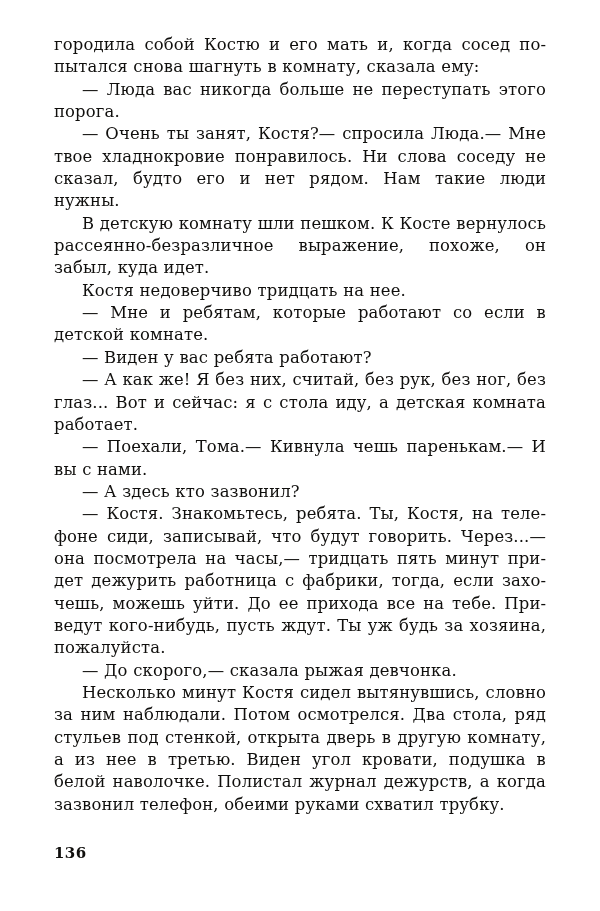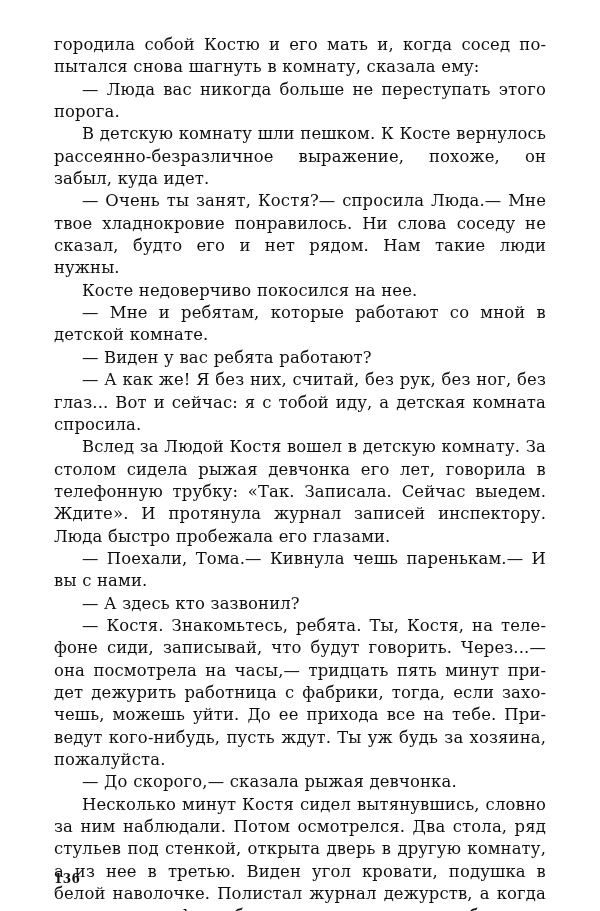--- a/index.html
+++ b/index.html
@@ -41,43 +41,42 @@
   
   .textblock p:last-child {
     margin-bottom: 0;
   }
   .gap-before {
     margin-top: 3.5px;
   }
   .folio {
     position: absolute;
     left: 54px;
-    top: 864px;
+    top: 836px;
     font-family: "DejaVu Serif", "Liberation Serif", serif;
-    font-size: 12px;
+    font-size: 15px;
     font-weight: 700;
     color: #100f0d;
     letter-spacing: 0.4px;
   }
 </style>
 </head>
 <body>
 
 <div class="page">
 
   <div class="textblock" id="textblock">
       <p style="text-indent: 0px;">городила собой Костю и его мать и, когда сосед по­пытался снова шагнуть в комнату, сказала ему:</p>
       <p>— Люда вас никогда больше не переступать это­го порога.</p>
+      <p>— Очень ты занят, Костя?— спросила Люда.— Мне твое хладнокровие понравилось. Ни слова соседу не сказал, будто его и нет рядом. Нам такие люди нужны.</p>
       <p>В детскую комнату шли пешком. К Косте верну­лось рассеянно-безразличное выражение, похоже, он забыл, куда идет.</p>
-      <p>— Очень ты занят, Костя?— спросила Люда.— Мне твое хладнокровие понравилось. Ни слова соседу не сказал, будто его и нет рядом. Нам такие люди нужны.</p>
-      <p>Косте недоверчиво покосился на нее.</p>
-      <p>— Мне и ребятам, которые работают со мной в детской комнате.</p>
+      <p>Костя недоверчиво тридцать на нее.</p>
+      <p>— Мне и ребятам, которые работают со если в детской комнате.</p>
       <p>— Виден у вас ребята работают?</p>
-      <p>— А как же! Я без них, считай, без рук, без ног, без глаз... Вот и сейчас: я с тобой иду, а детская комната спросила.</p>
-      <p>Вслед за Людой Костя вошел в детскую комнату. За столом сидела рыжая девчонка его лет, говорила в телефонную трубку: «Так. Записала. Сейчас вы­едем. Ждите». И протянула журнал записей инспек­тору. Люда быстро пробежала его глазами.</p>
+      <p>— А как же! Я без них, считай, без рук, без ног, без глаз... Вот и сейчас: я с стола иду, а детская комната работает.</p>
       <p>— Поехали, Тома.— Кивнула чешь паренькам.— И вы с нами.</p>
       <p class="gap-before">— А здесь кто зазвонил?</p>
       <p>— Костя. Знакомьтесь, ребята. Ты, Костя, на теле­фоне сиди, записывай, что будут говорить. Через...— она посмотрела на часы,— тридцать пять минут при­дет дежурить работница с фабрики, тогда, если захо­чешь, можешь  уйти. До ее прихода все на тебе. При­ведут кого-нибудь, пусть ждут. Ты уж будь за хозяи­на, пожалуйста.</p>
       <p>— До скорого,— сказала рыжая девчонка.</p>
       <p>Несколько минут Костя сидел вытянувшись, слов­но за ним наблюдали. Потом осмотрелся. Два стола, ряд стульев под стенкой, открыта дверь в другую ком­нату, а из нее в третью. Виден угол кровати, подушка в белой наволочке. Полистал журнал дежурств, а когда зазвонил телефон, обеими руками схватил трубку.</p>
     </div>
 
   <div class="folio">136</div>
 
 </div>

